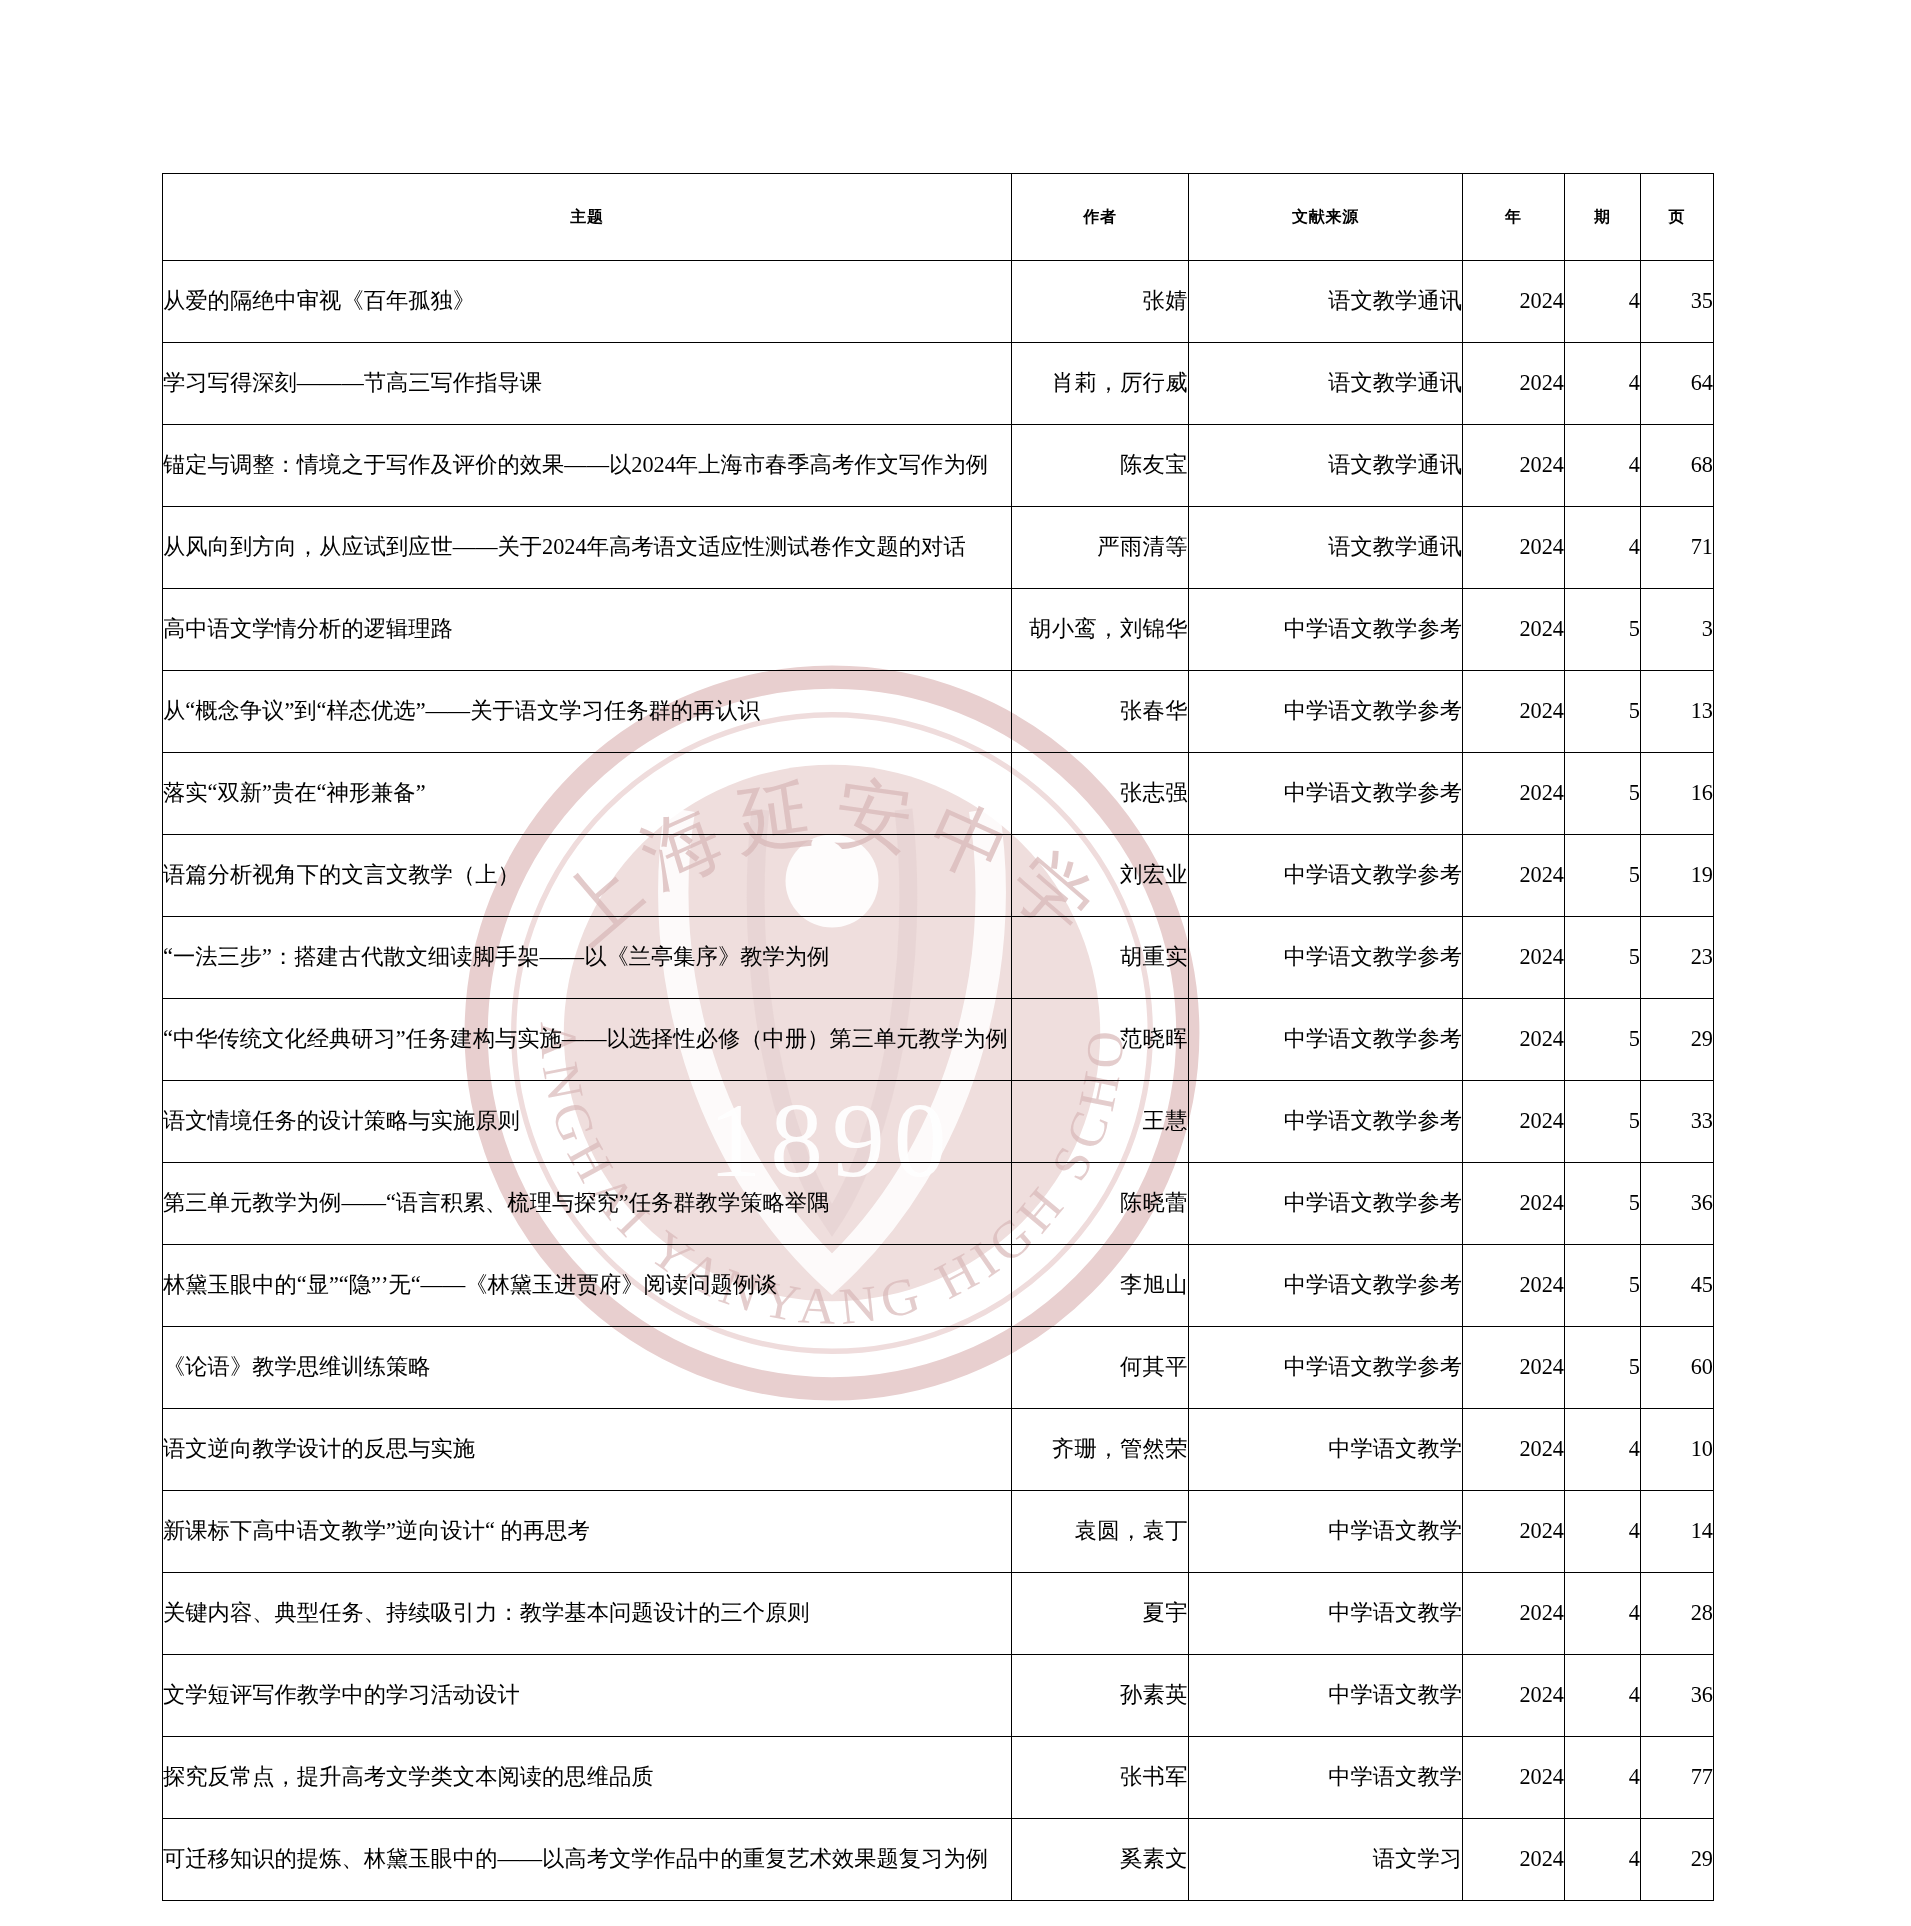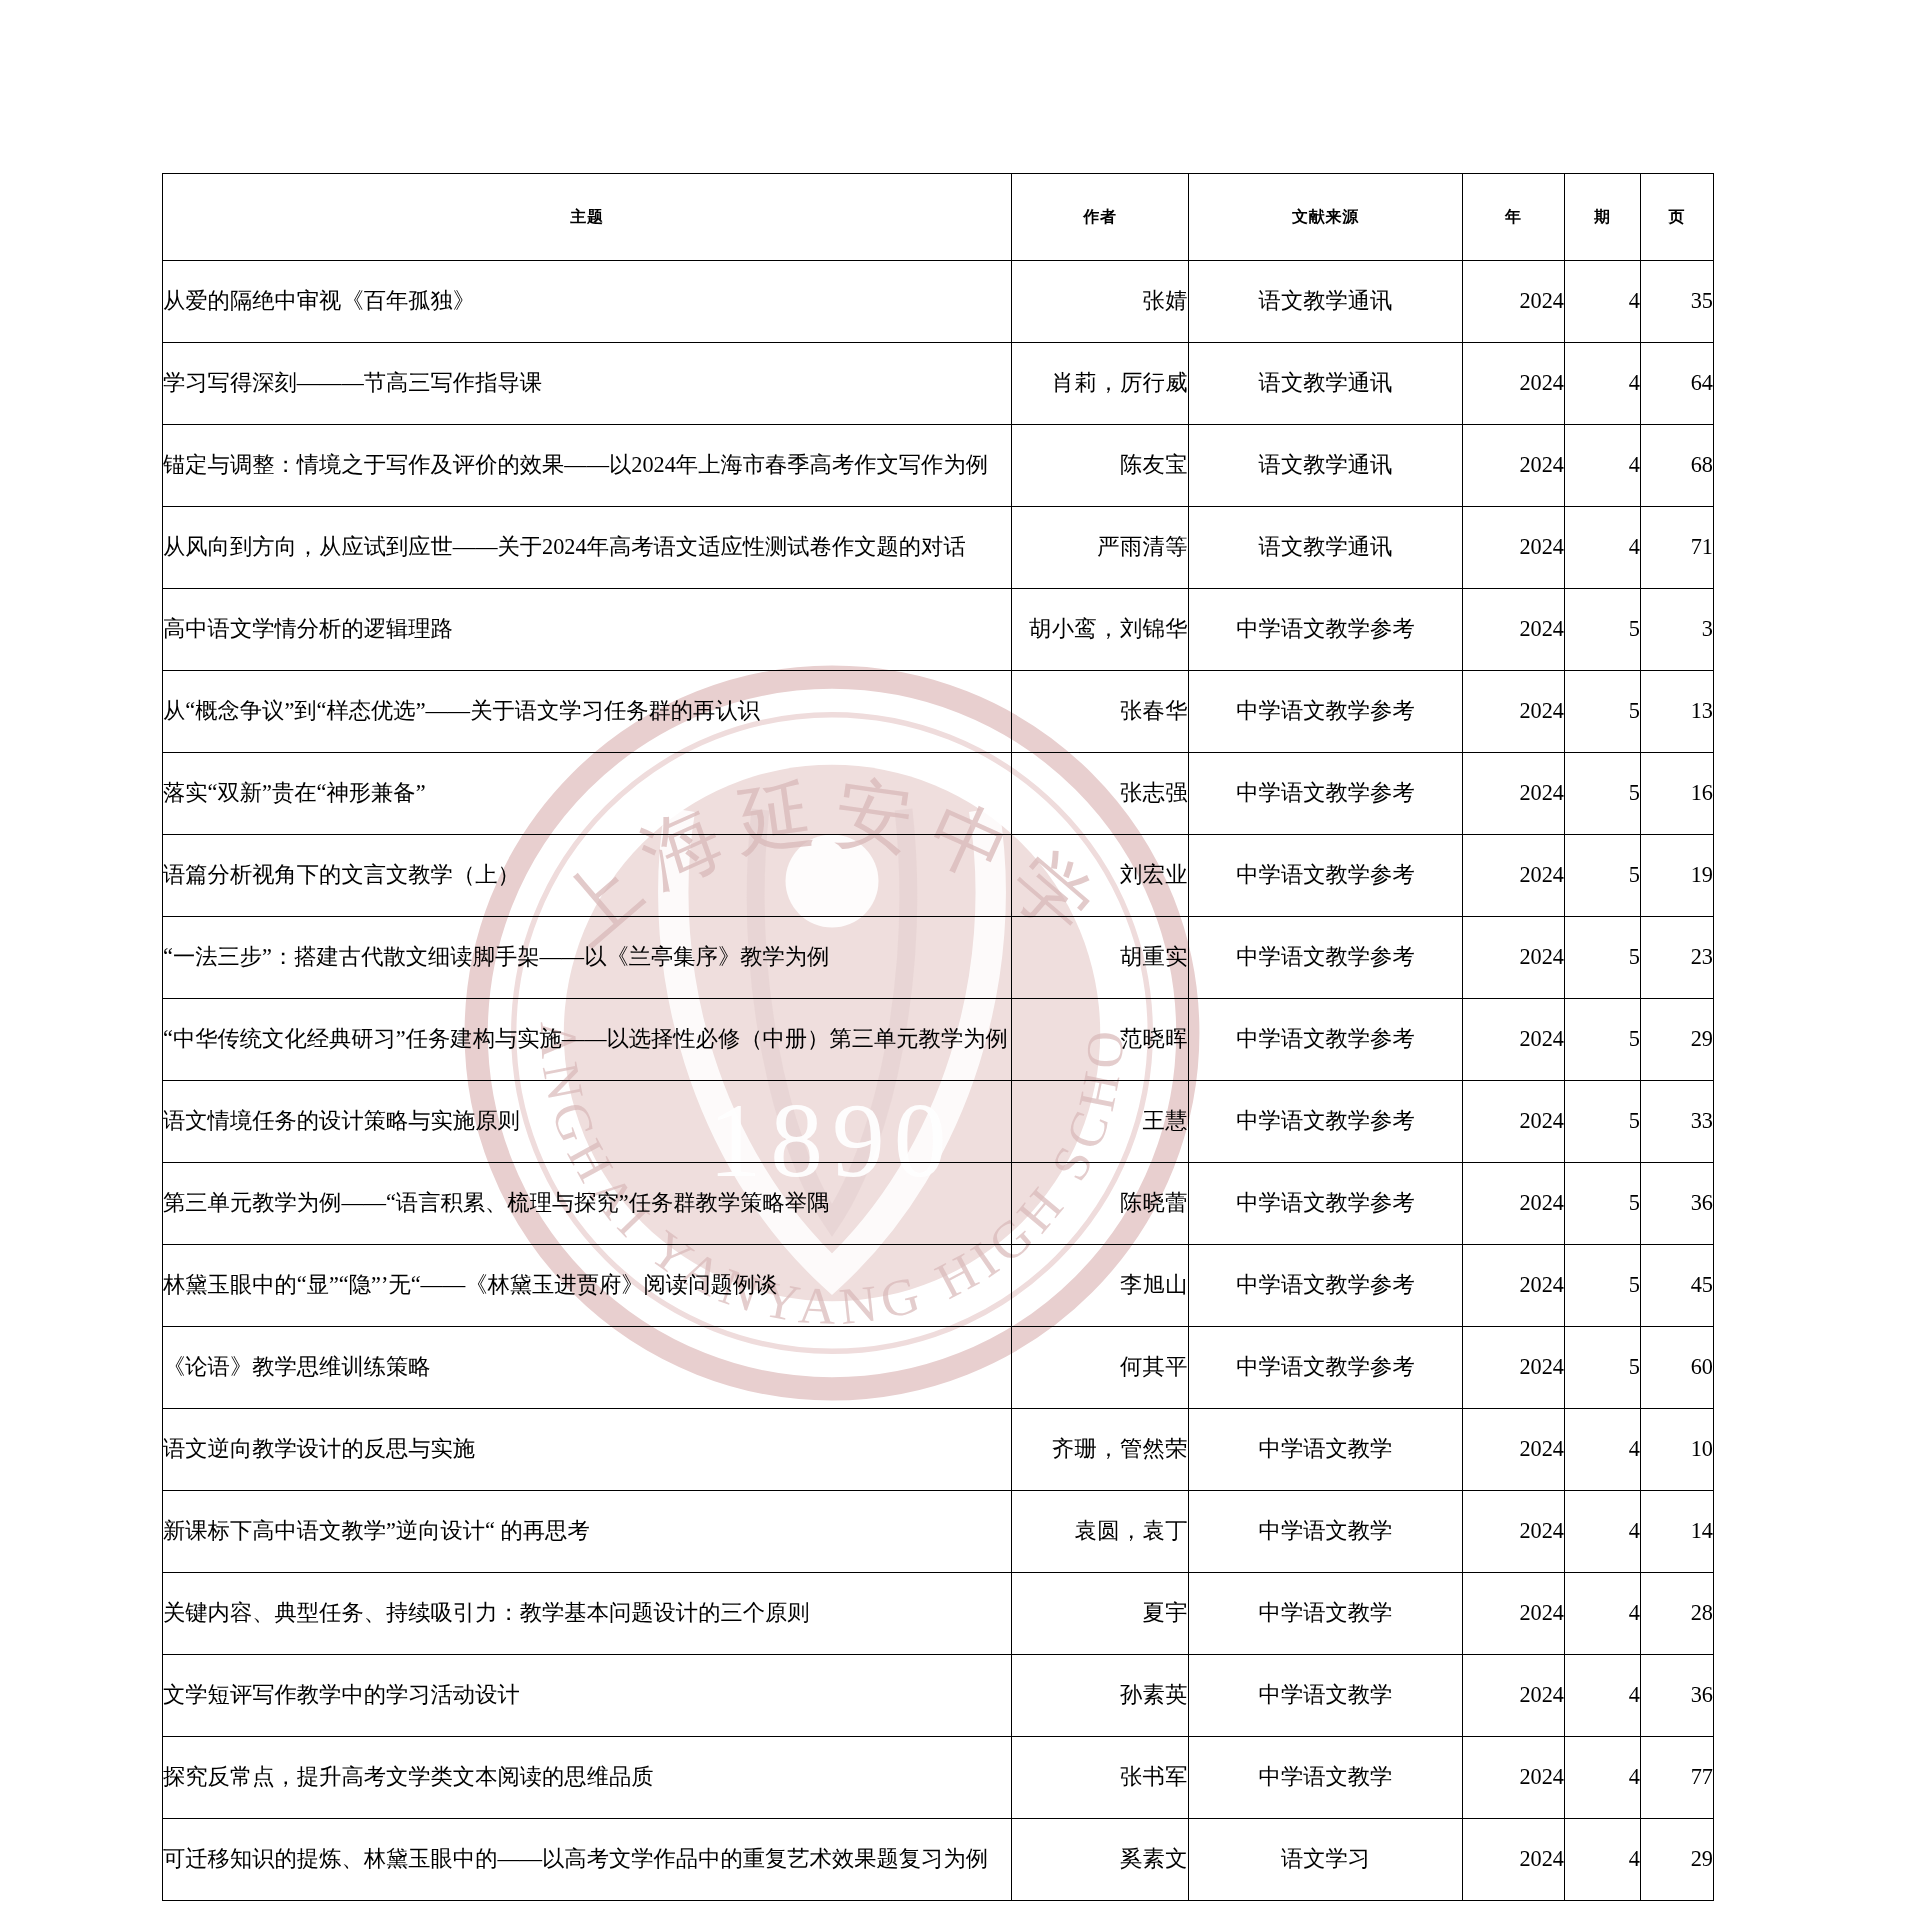--- a/index.html
+++ b/index.html
@@ -76,21 +76,21 @@
   td.topic {
     text-align: left;
     padding: 8.5px 13px 8.5px 13px;
   }
   td.author {
     text-align: right;
     padding: 8.5px 7.7px 8.5px 10px;
     letter-spacing: 0.4px;
   }
   td.source {
-    text-align: center;
+    text-align: right;
     padding: 8.5px 7px 8.5px 9.2px;
   }
   td.year {
     text-align: right;
     padding: 8.5px 9.2px 8.5px 4.6px;
   }
   td.issue {
     text-align: right;
     padding: 8.5px 9.2px 8.5px 4.6px;
   }

